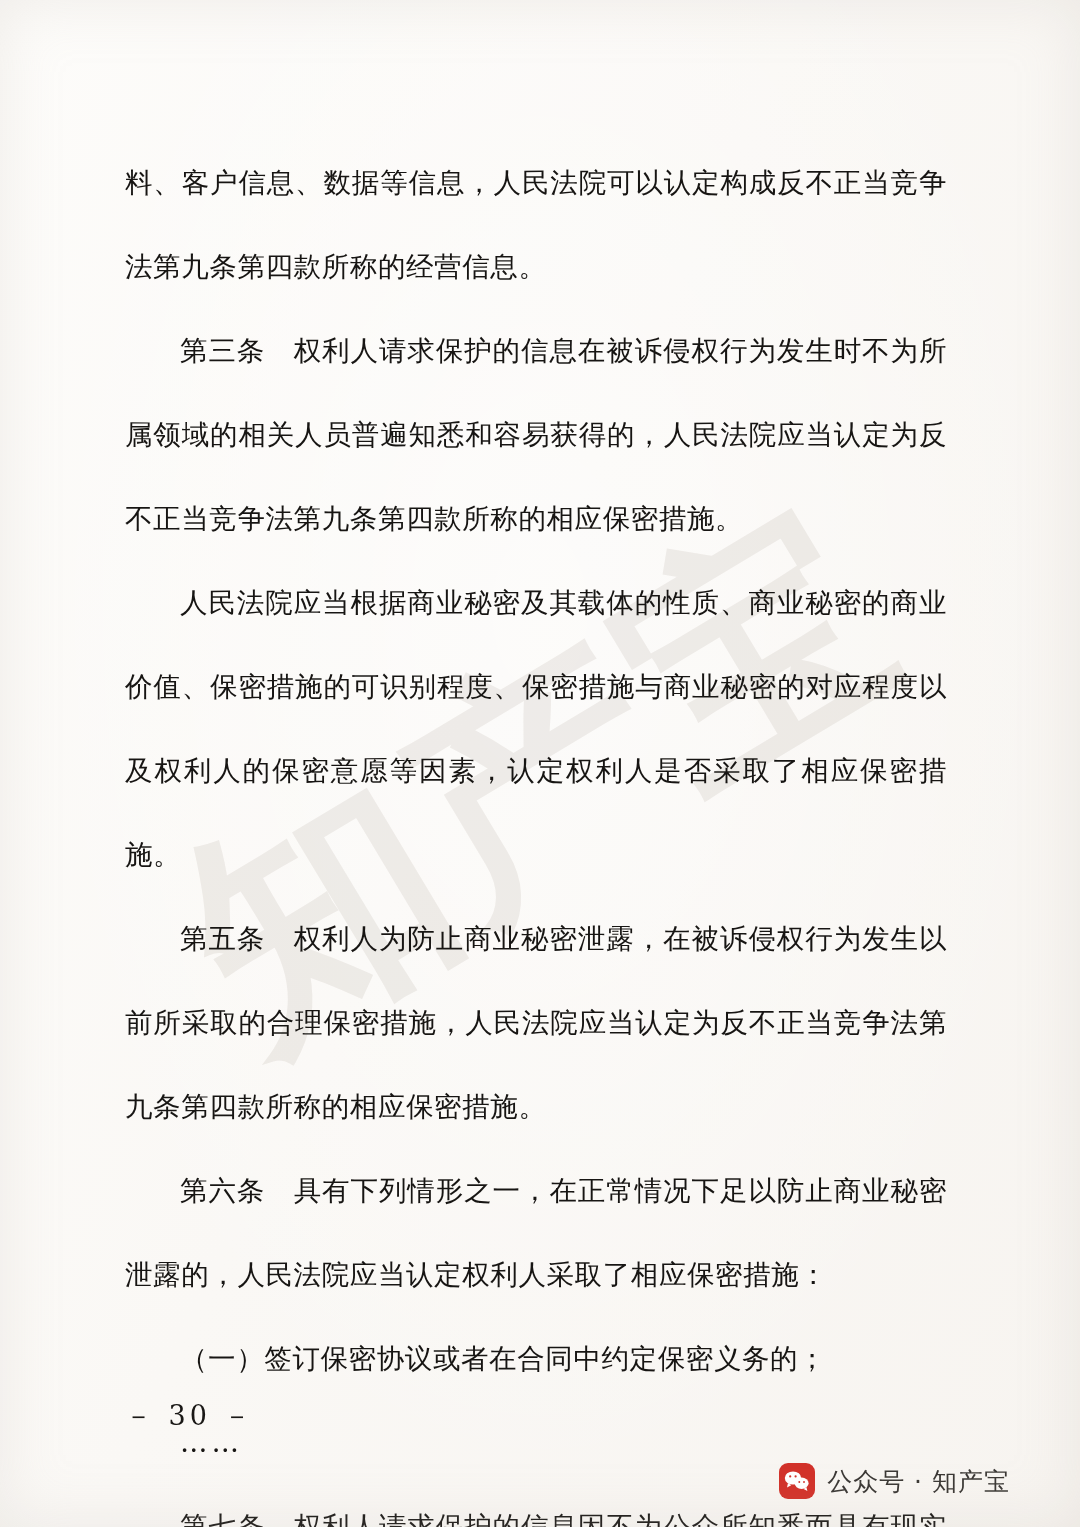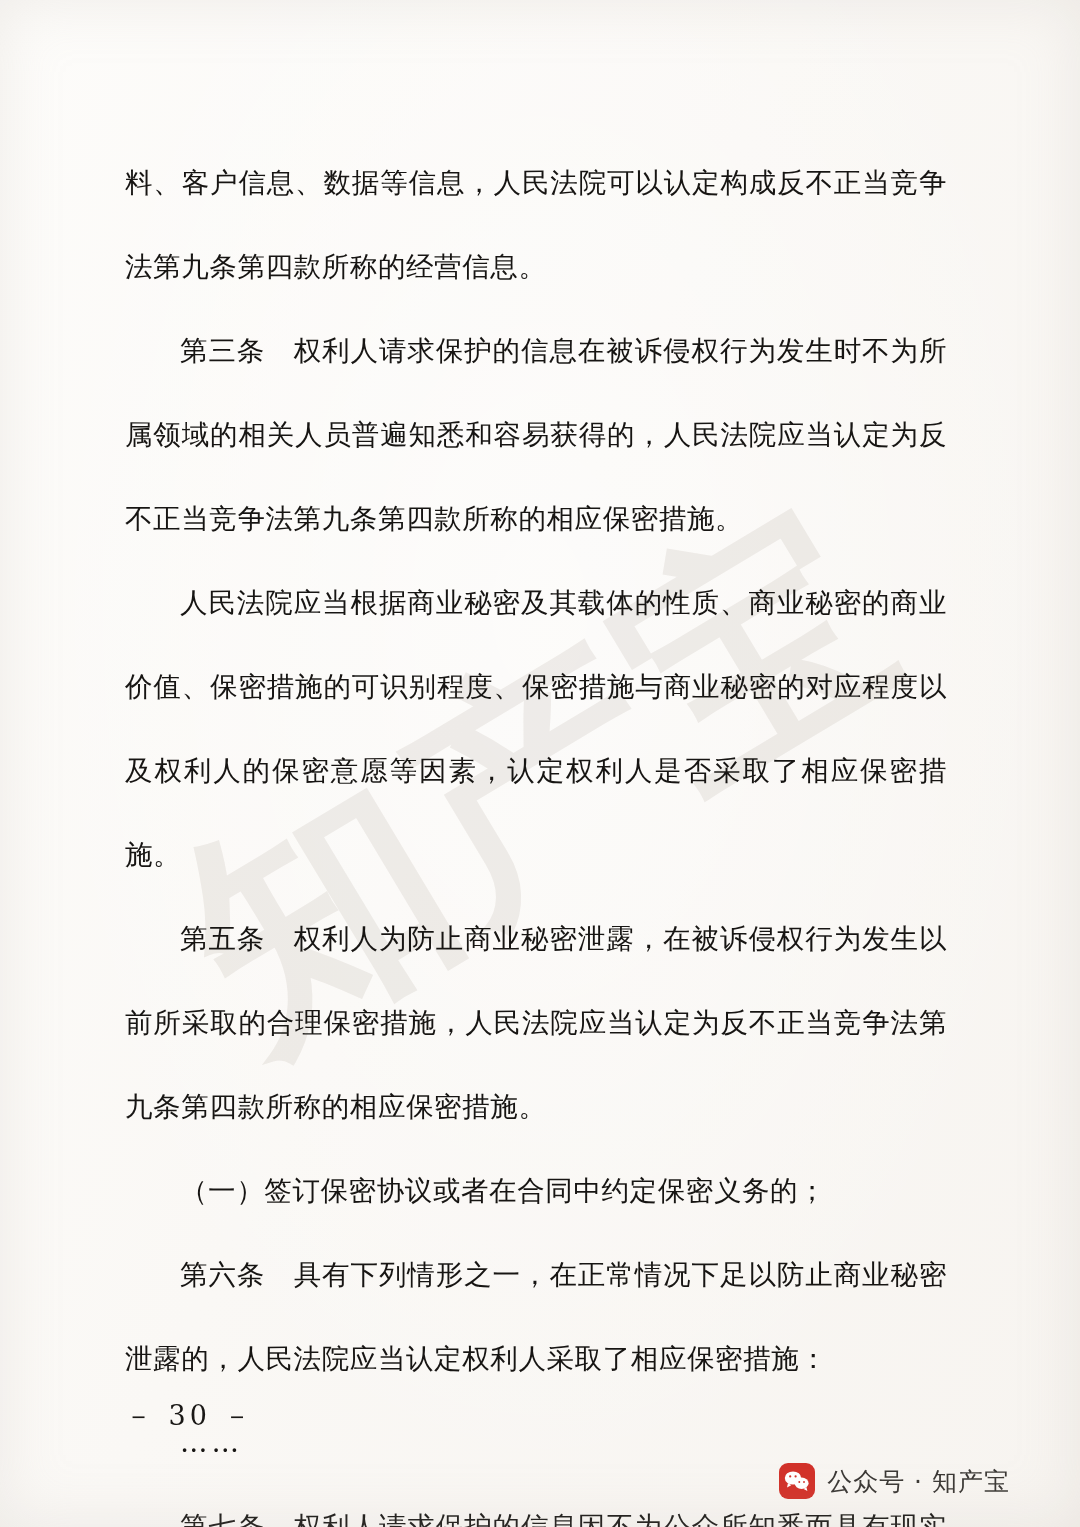--- a/index.html
+++ b/index.html
@@ -119,22 +119,22 @@
 <div class="page">
   <div class="paper-tone"></div>
 
   <div class="watermark">知产宝</div>
 
   <div class="content">
     <p class="para">料、客户信息、数据等信息，人民法院可以认定构成反不正当竞争法第九条第四款所称的经营信息。</p>
     <p class="para indent">第三条　权利人请求保护的信息在被诉侵权行为发生时不为所属领域的相关人员普遍知悉和容易获得的，人民法院应当认定为反不正当竞争法第九条第四款所称的相应保密措施。</p>
     <p class="para indent">人民法院应当根据商业秘密及其载体的性质、商业秘密的商业价值、保密措施的可识别程度、保密措施与商业秘密的对应程度以及权利人的保密意愿等因素，认定权利人是否采取了相应保密措施。</p>
     <p class="para indent">第五条　权利人为防止商业秘密泄露，在被诉侵权行为发生以前所采取的合理保密措施，人民法院应当认定为反不正当竞争法第九条第四款所称的相应保密措施。</p>
+    <p class="para indent">第六条　具有下列情形之一，在正常情况下足以防止商业秘密泄露的，人民法院应当认定权利人采取了相应保密措施：</p>
     <p class="para indent">（一）签订保密协议或者在合同中约定保密义务的；</p>
-    <p class="para indent">第六条　具有下列情形之一，在正常情况下足以防止商业秘密泄露的，人民法院应当认定权利人采取了相应保密措施：</p>
     <p class="para dots">……</p>
     <p class="para indent">第七条　权利人请求保护的信息因不为公众所知悉而具有现实的或者潜在的商业价值的，人民法院经审查可以认定为反不正当竞争法第九条第四款所称的具有商业价值。</p>
 
   </div>
 
   <div class="footer-page">－ 30 －</div>
 
   <div class="wechat-badge">
     <span class="wechat-icon">
       <svg width="26" height="22" viewBox="0 0 26 22" aria-hidden="true">

